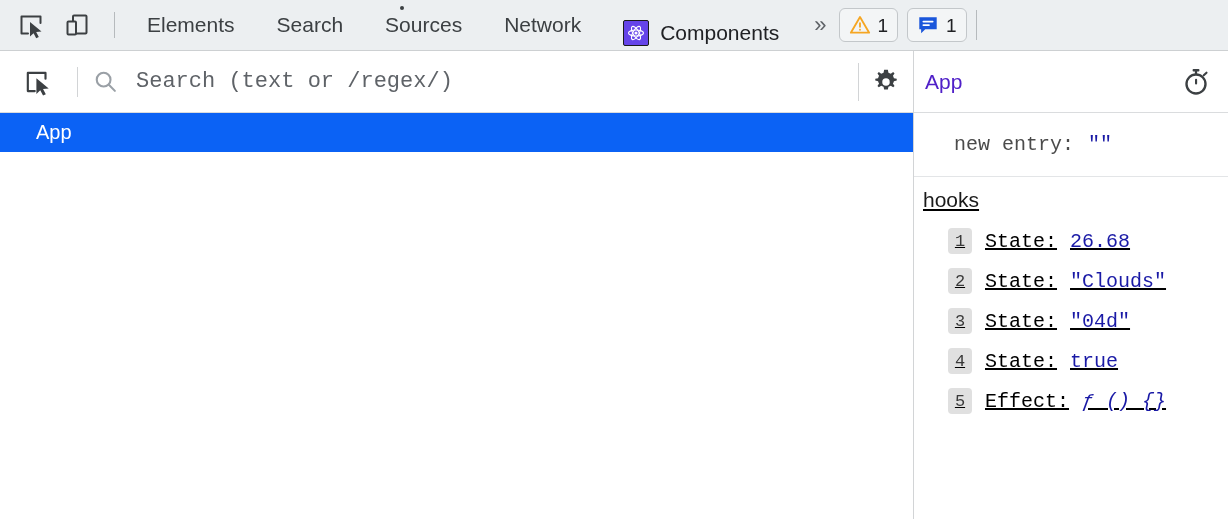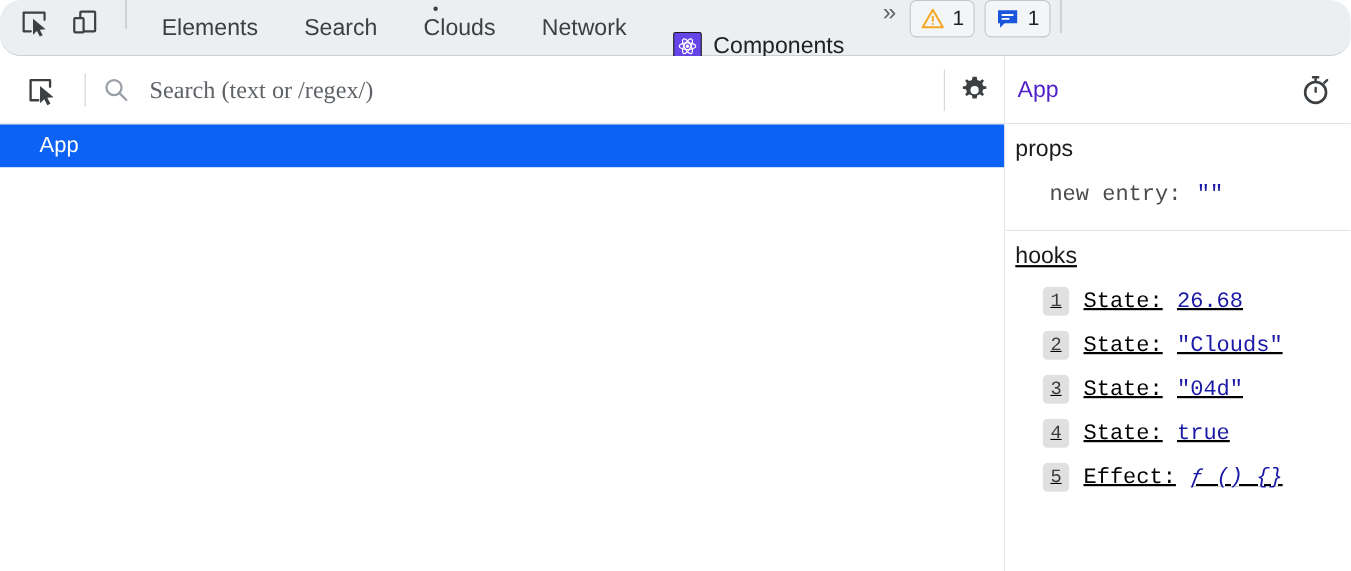--- a/index.html
+++ b/index.html
@@ -23,25 +23,24 @@
     flex-direction: column;
     background: #ffffff;
   }
 
   
   .tabbar {
     height: 51px;
     min-height: 51px;
     background: #eceff1;
     display: flex;
-    align-items: flex-start;
+    align-items: center;
     position: relative;
     box-sizing: border-box;
     border-bottom: 1px solid #cdd0d2;
-    border-radius: 19px;
   }
   .tb-icon-btn {
     width: 46px;
     height: 40px;
     display: flex;
     align-items: center;
     justify-content: center;
     flex: 0 0 auto;
   }
   .tb-icon-btn:first-child { margin-left: 8px; }
@@ -193,21 +192,21 @@
     flex: 0 0 auto;
     margin-right: 18px;
     display: flex;
     align-items: center;
     justify-content: center;
   }
   .sb-input {
     flex: 1 1 auto;
     border: none;
     outline: none;
-    font-family: Liberation Serif, serif;
+    font-family: Liberation Mono, monospace;
     font-size: 22px;
     color: #3c4043;
     background: transparent;
     padding: 0;
     min-width: 0;
   }
   .sb-input::placeholder {
     color: #5f6368;
     opacity: 1;
   }
@@ -377,21 +376,21 @@
     <div class="tab">
       <span>Elements</span>
     </div>
 
     <div class="tab">
       <span>Search</span>
     </div>
 
     <div class="tab">
       <span class="dot"></span>
-      <span>Clouds</span>
+      <span>Sources</span>
     </div>
 
     <div class="tab">
       <span>Network</span>
     </div>
 
     <div class="tab active">
       <span class="react-badge">
         <svg width="18" height="18" viewBox="0 0 24 24">
           <ellipse cx="12" cy="12" rx="10" ry="4" stroke="#ffffff" stroke-width="1.5" fill="none"></ellipse>
@@ -477,21 +476,20 @@
             <rect x="11.1" y="3.2" width="1.8" height="2.6" fill="#3c4043"></rect>
             <rect x="11.2" y="9.4" width="1.7" height="4.6" rx="0.85" fill="#3c4043"></rect>
             <path d="M18.2 6.6 L20.4 4.6" stroke="#3c4043" stroke-width="1.7" stroke-linecap="round"></path>
           </svg>
         </div>
       </div>
 
       <div class="rp-body">
 
         <div class="section">
-          <div class="section-title">props</div>
           <div class="kv-row">
             <span class="k">new entry:</span>
             <span class="v">""</span>
           </div>
         </div>
 
         <div class="section no-border">
           <div class="section-title">hooks</div>
 
           <div class="hook-row">

